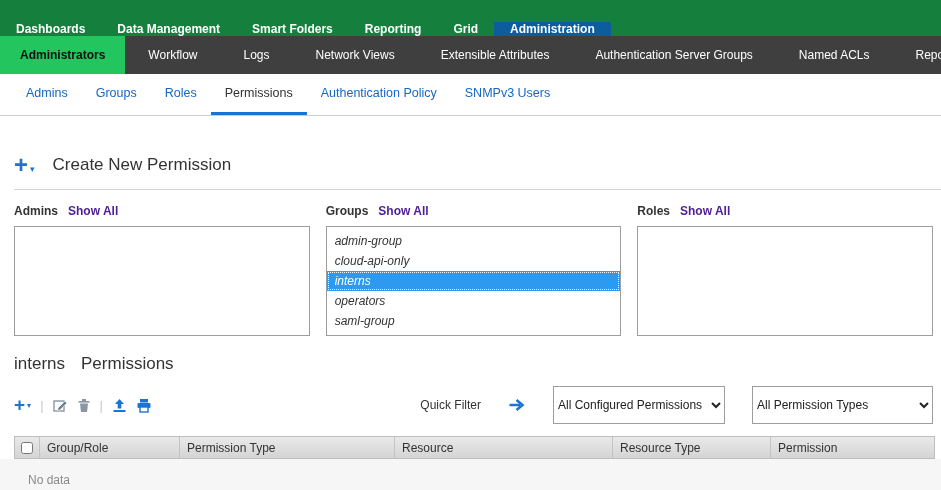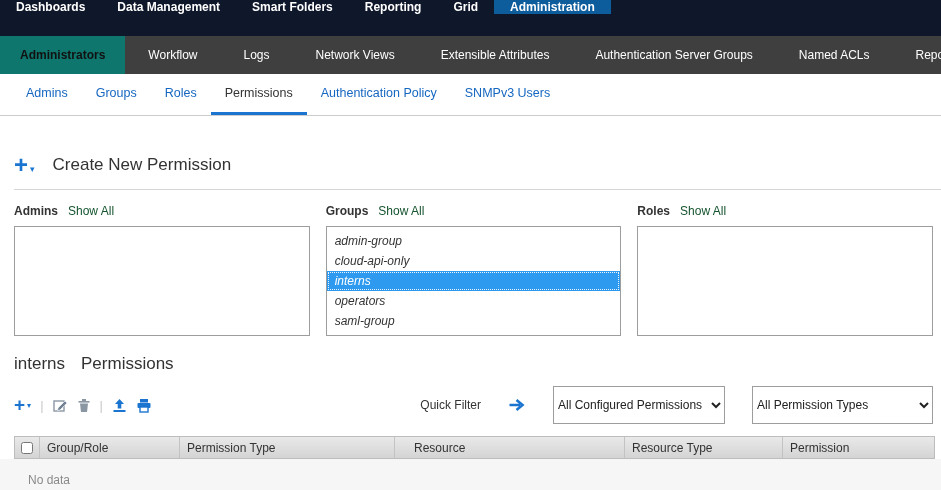--- a/index.html
+++ b/index.html
@@ -6,49 +6,49 @@
   html,body { width: 941px; height: 490px; }
   body {
     font-family: "Liberation Sans", sans-serif;
     background: #fff;
     display: flex;
     flex-direction: column;
     overflow: hidden;
   }
 
   
-  .topnav { height: 36px; background: #0f172a; display: flex; align-items: flex-start; flex: 0 0 auto; }
+  .topnav { height: 36px; background: #15803d; display: flex; align-items: flex-end; flex: 0 0 auto; }
   .topnav-item { color:#fff; font-weight:bold; font-size:12px; display:flex; align-items:center; padding:0 16px; cursor:pointer; white-space:nowrap; }
   .topnav-item.active { background:#0d5c9c; }
 
   
   .tabbar { height: 38px; background:#3f3f3f; display:flex; align-items:stretch; flex: 0 0 auto; }
   .tabbar-item { color:#fff; font-size:12px; display:flex; align-items:center; padding:0 23px; cursor:pointer; white-space:nowrap; }
-  .tabbar-item.active { background:#0f766e; color:#111; font-weight:bold; padding:0 20px; }
+  .tabbar-item.active { background:#22c55e; color:#111; font-weight:bold; padding:0 20px; }
 
   
   .subtabs { height:42px; border-bottom:1px solid #ccc; display:flex; align-items:stretch; padding-left:12px; flex:0 0 auto; }
   .subtab { color:#1667c1; font-size:12.5px; display:flex; align-items:center; padding:0 14px; cursor:pointer; white-space:nowrap; border-bottom:3px solid transparent; }
   .subtab.active { color:#333; border-bottom:3px solid #1b75d0; }
 
   
   .create-section { padding:34px 0 0 14px; flex:0 0 auto; }
   .create-row { display:flex; align-items:center; height:30px; }
   .plus-btn { display:flex; align-items:flex-end; cursor:pointer; }
   .plus-glyph { color:#1b75d0; font-size:24px; font-weight:bold; line-height:22px; }
   .caret-glyph { color:#1b75d0; font-size:9px; line-height:14px; margin-left:2px; }
   .create-title { font-size:17px; color:#333; margin-left:18px; }
   .section-rule { border-bottom:1px solid #d5d5d5; margin-top:9px; }
 
   
   .pickers { display:flex; gap:16px; padding:10px 8px 0 14px; flex:0 0 auto; }
   .picker-col { flex:1; min-width:0; }
   .picker-head { display:flex; align-items:center; gap:10px; height:22px; margin-bottom:4px; }
   .picker-label { font-weight:bold; font-size:12px; color:#333; }
-  .showall { color:#14532d; font-size:12px; text-decoration:none; cursor:pointer; }
+  .showall { color:#4c1d95; font-size:12px; text-decoration:none; cursor:pointer;font-weight:bold; }
   .listbox { border:1px solid #9d9d9d; height:110px; background:#fff; overflow:auto; padding-top:4px;font-style:italic; }
   .list-item { font-size:12px; color:#333; padding:3px 8px; cursor:pointer; }
   .list-item.selected { background:#2d9aef; color:#fff; outline:1px dotted #eaf4fd; outline-offset:-2px; }
 
   
   .perm-heading { padding:18px 0 0 14px; font-size:17px; color:#333; display:flex; gap:16px; flex:0 0 auto; }
 
   
   .toolbar { display:flex; align-items:center; padding:12px 8px 8px 14px; flex:0 0 auto; }
   .tool-left { display:flex; align-items:center; gap:9px; }
@@ -61,21 +61,21 @@
   select { font-family:"Liberation Sans", sans-serif; font-size:12px; height:38px; border:1px solid #9d9d9d; background:#fff; color:#222; }
   .sel-configured { width:172px; }
   .sel-types { width:181px; }
 
   
   .table-header { display:flex; margin:4px 6px 0 14px; background:linear-gradient(#e9e9e9,#d4d4d4); border:1px solid #bdbdbd; height:23px; flex:0 0 auto; }
   .th { display:flex; align-items:center; font-size:12px; color:#333; padding:0 7px; border-right:1px solid #c3c3c3; overflow:hidden; white-space:nowrap; }
   .th:last-child { border-right:none; }
   .th-check { width:25px; justify-content:center; padding:0; }
   .th-check input { width:12px; height:12px; cursor:pointer; }
-  .col-0 { width:140px; } .col-1 { width:215px; } .col-2 { width:218px;margin-left:12px; } .col-3 { width:158px; } .col-4 { flex:1; }
+  .col-0 { width:140px; } .col-1 { width:215px; } .col-2 { width:218px; } .col-3 { width:158px; } .col-4 { flex:1; }
   .table-body { flex:1; background:#f6f6f6; padding:14px 0 0 28px; font-size:12px; color:#8a8a8a; }
 
   svg { display:block; }
 </style>
 </head>
 <body>
 
 <div class="topnav">
   <div class="topnav-item">Dashboards</div>
   <div class="topnav-item">Data Management</div>

